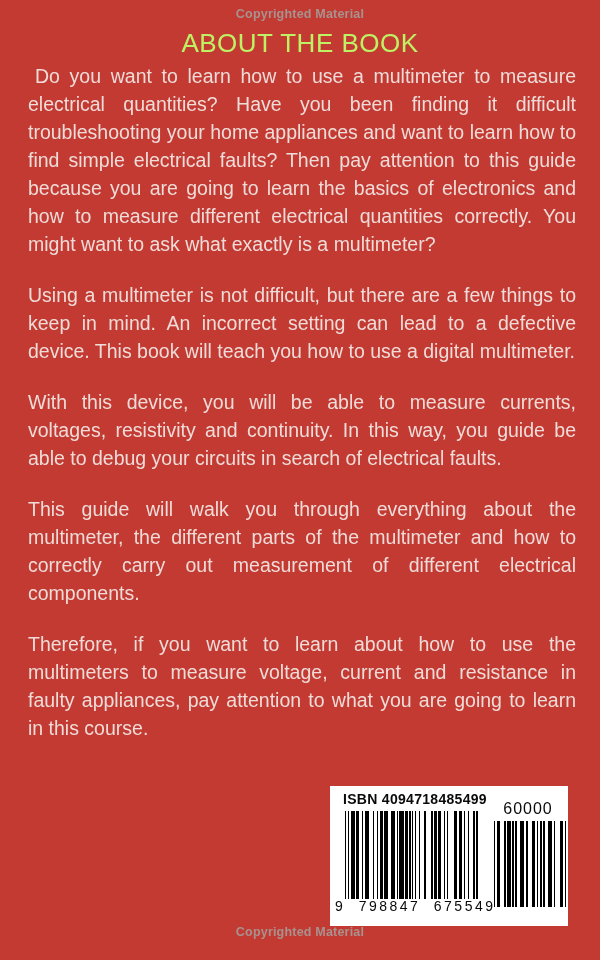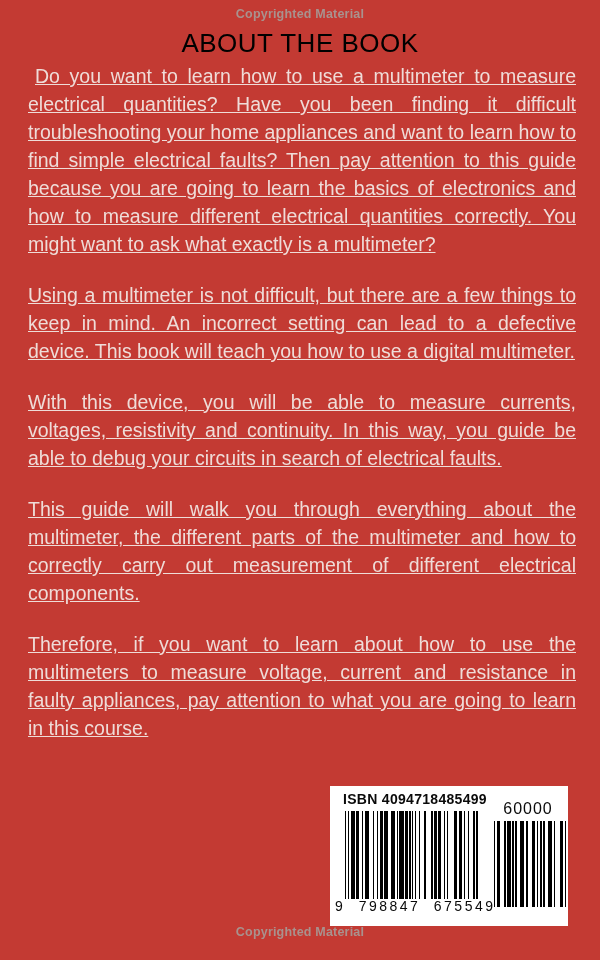--- a/index.html
+++ b/index.html
@@ -21,33 +21,33 @@
     letter-spacing: 0.2px;
   }
   .copyright.top { top: 7px; }
   .copyright.bottom { top: 925px; }
   .title {
     position: absolute;
     top: 28px; left: 0; right: 0;
     text-align: center;
     font-size: 26px;
     font-weight: 400;
-    color: #000000;
+    color: #bef264;
     letter-spacing: 0.5px;
   }
   .body-text {
     position: absolute;
     top: 62px; left: 28px;
     width: 548px;
     font-size: 19.5px;
     line-height: 28px;
     color: #efdcd8;
     text-align: justify;
   }
-  .body-text p { margin: 0 0 23px 0; text-decoration: underline; }
+  .body-text p { margin: 0 0 23px 0; }
   .body-text p.first { text-indent: 7px; }
   .barcode-box {
     position: absolute;
     left: 330px; top: 786px;
     width: 238px; height: 140px;
     background: #ffffff;
   }
   .isbn-label {
     position: absolute;
     top: 5px; left: 13px;

